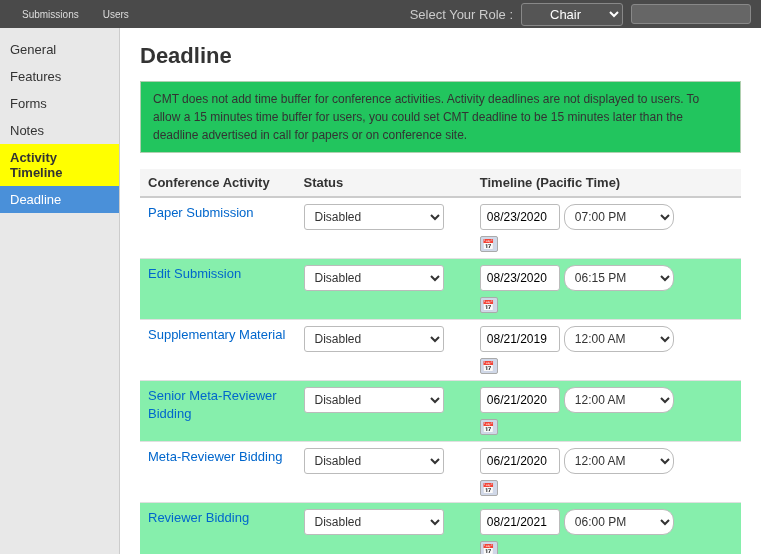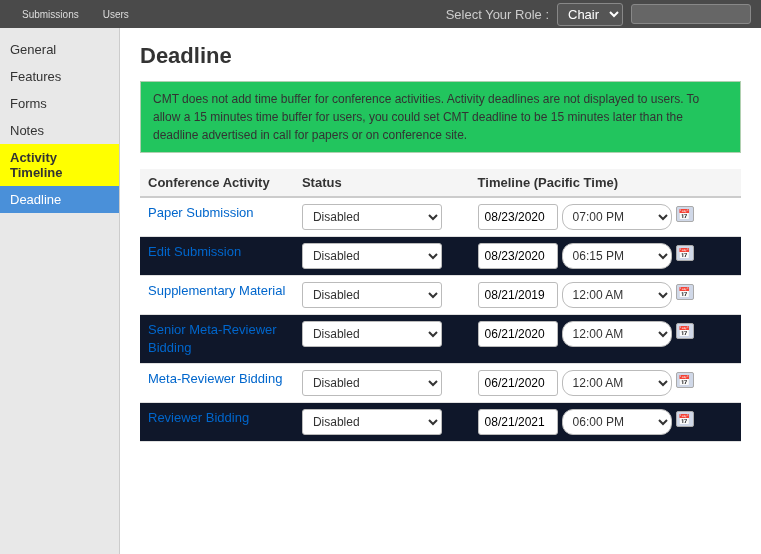--- a/index.html
+++ b/index.html
@@ -34,21 +34,21 @@
       display: flex;
       align-items: center;
       gap: 8px;
     }
     .role-label { color: #ccc; font-size: 13px; }
     .role-select {
       background: #555;
       color: #fff;
       border: 1px solid #888;
       border-radius: 3px;
-      padding: 2px 6px;
+      padding: 2px 24px;
       font-size: 13px;
     }
     .search-box {
       background: #666;
       border: 1px solid #888;
       border-radius: 3px;
       padding: 2px 6px;
       color: #fff;
       width: 120px;
       font-size: 12px;
@@ -137,21 +137,21 @@
       border: 1px solid #bbb;
       border-radius: 3px;
       padding: 3px 6px;
       font-size: 12px;
       background: #fff;
       color: #333;
       width: 140px;
       height: 26px;
     }
 
-    .date-time-cell { display: flex; flex-direction: row; gap: 4px; }
+    .date-time-cell { display: flex; flex-direction: column; gap: 4px; }
     .date-time-row { display: flex; align-items: center; gap: 4px; }
 
     input.date-input {
       border: 1px solid #bbb;
       border-radius: 3px;
       padding: 3px 6px;
       font-size: 12px;
       width: 80px;
       height: 26px;
     }
@@ -174,21 +174,21 @@
       border: 1px solid #aaa;
       border-radius: 2px;
       display: inline-flex;
       align-items: center;
       justify-content: center;
       font-size: 10px;
       cursor: pointer;
       margin-top: 2px;
     }
 
-    .row-alt { background: #0f172a; }
+    .row-alt { background: #86efac; }
     .row-normal { background: #fff; }
   </style>
 </head>
 <body>
 
 <nav class="top-nav">
   <div class="top-nav-item">Submissions</div>
   <div class="top-nav-item">Users</div>
   <div class="top-nav-right">
     <span class="role-label">Select Your Role :</span>

